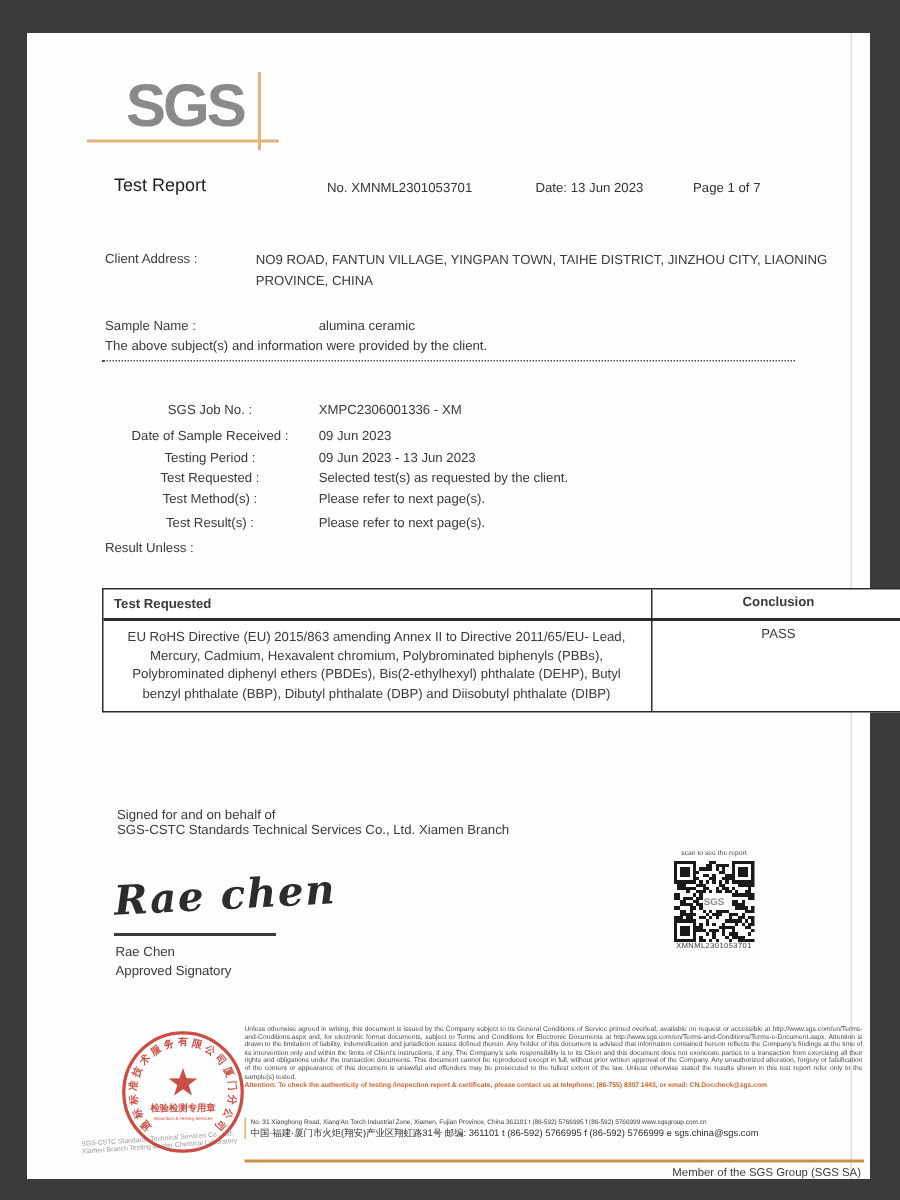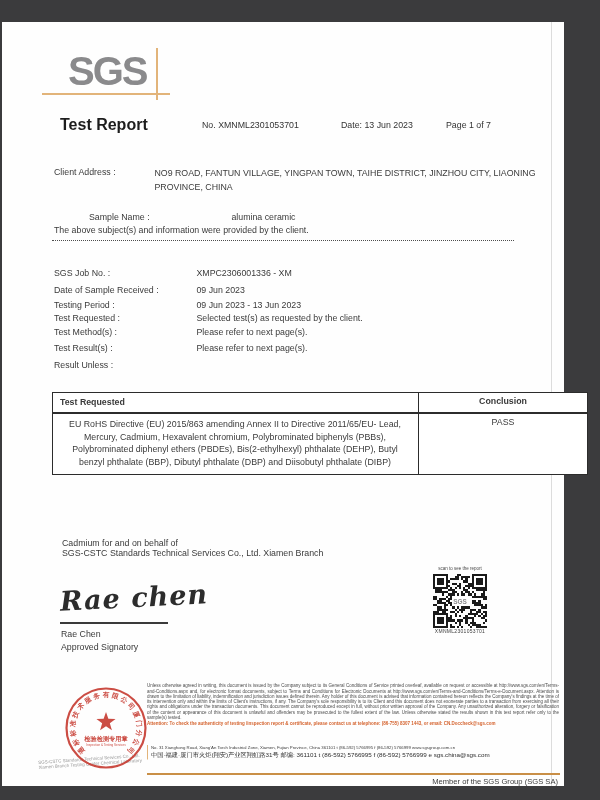--- a/index.html
+++ b/index.html
@@ -1,32 +1,32 @@
 <!DOCTYPE html>
 <html style="--accent: #E2B47A; --attn: #D4622D; --framedark: #3B3B3D; --logogray: #8A8A8C;"><head>
 <meta charset="utf-8">
 <style>
   html,body{margin:0;padding:0;}
   body{width:600px;height:800px;background:#3b3b3d;font-family:"Liberation Sans",sans-serif;overflow:hidden;}
   .frame{position:relative;width:600px;height:800px;background:var(--framedark,#3b3b3d);}
-  .page{position:absolute;left:2px;top:22px;width:562px;height:764px;background:#fefefe;color:#3a3a3a;}
+  .page{position:absolute;left:18px;top:22px;width:562px;height:764px;background:#fefefe;color:#3a3a3a;}
   .scan-line{position:absolute;left:549px;top:0;width:1px;height:764px;background:#dcdcdc;}
 
   
   .logo-text{position:absolute;left:66px;top:26px;font-size:40px;line-height:46px;font-weight:bold;letter-spacing:-2px;color:var(--logogray,#8a8a8c);}
   .logo-hline{position:absolute;left:40px;top:71px;width:128px;height:2px;background:var(--accent,#e2b47a);}
   .logo-vline{position:absolute;left:154px;top:26px;width:2px;height:52px;background:var(--accent,#e2b47a);}
 
   
-  .title{position:absolute;left:58px;top:94px;font-size:16px;font-weight:bold;color:#1d1d1d;}
+  .title{position:absolute;left:58px;top:94px;font-size:12px;font-weight:normal;color:#1d1d1d;}
   .hmeta{position:absolute;top:98px;font-size:8.8px;color:#333;}
   .row{position:absolute;left:52px;font-size:8.8px;color:#3a3a3a;}
   .lblw{display:inline-block;width:82px;vertical-align:top;}
   .clientval{display:inline-block;width:400px;line-height:13.5px;vertical-align:top;margin-left:16px;}
-  .joblbl{display:inline-block;width:140px;vertical-align:top;}
+  .joblbl{display:inline-block;width:140px;vertical-align:top;text-align:center;}
   .dashed{position:absolute;left:50px;top:218px;width:462px;border-top:1.6px dotted #4d4d4d;}
 
   
   .rs-table{position:absolute;left:50px;top:350px;width:536px;border:1.7px solid #2c2c2c;box-sizing:border-box;background:#fff;margin-top:20px;}
   .rs-row{display:flex;}
   .rs-head{border-bottom:2.2px solid #2c2c2c;font-weight:bold;}
   .rs-c1{width:366px;box-sizing:border-box;border-right:1.3px solid #2c2c2c;padding:3px 8px 3px 7px;font-size:8.8px;line-height:12.8px;}
   .rs-c2{flex:1;box-sizing:border-box;text-align:center;padding:3px 2px;font-size:8.8px;}
   .rs-body .rs-c1{padding:4px 10px 5px 9px;text-align:center;}
 
@@ -76,21 +76,21 @@
     <div class="hmeta" style="left:200px;">No. XMNML2301053701</div>
     <div class="hmeta" style="left:339px;">Date: 13 Jun 2023</div>
     <div class="hmeta" style="left:444px;">Page 1 of 7</div>
 
     <div class="row" style="top:145px;">
       <span class="lblw">Client Address :</span>
       <span class="clientval">NO9 ROAD, FANTUN VILLAGE, YINGPAN TOWN, TAIHE DISTRICT, JINZHOU CITY, LIAONING PROVINCE, CHINA</span>
     </div>
 
     <div class="row" style="top:190px;">
-      <span class="lblw" style="width:140px;margin-left:35px;">Sample Name :</span>
+      <span class="lblw" style="width:140px;">Sample Name :</span>
       <span>alumina ceramic</span>
     </div>
     <div class="row" style="top:203px;">The above subject(s) and information were provided by the client.</div>
     <div class="dashed"></div>
 
     <div class="row" style="top:246px;">
       <span class="joblbl">SGS Job No. :</span>
       <span>XMPC2306001336 - XM</span>
     </div>
     <div class="row" style="top:263px;">
@@ -120,21 +120,21 @@
         <div class="rs-c1">Test Requested</div>
         <div class="rs-c2">Conclusion</div>
       </div>
       <div class="rs-row rs-body">
         <div class="rs-c1">EU RoHS Directive (EU) 2015/863 amending Annex II to Directive 2011/65/EU- Lead, Mercury, Cadmium, Hexavalent chromium, Polybrominated biphenyls (PBBs), Polybrominated diphenyl ethers (PBDEs), Bis(2-ethylhexyl) phthalate (DEHP), Butyl benzyl phthalate (BBP), Dibutyl phthalate (DBP) and Diisobutyl phthalate (DIBP)</div>
         <div class="rs-c2">PASS</div>
       </div>
     </div>
 
     <div class="signedfor">
-      <div>Cadmium for and on behalf of</div>
+      <div>Signed for and on behalf of</div>
       <div>SGS-CSTC Standards Technical Services Co., Ltd. Xiamen Branch</div>
     </div>
     <div class="sig-script">Rae chen</div>
     <div class="sig-line"></div>
     <div class="sig-name">Rae Chen</div>
     <div class="sig-title">Approved Signatory</div>
 
     <div class="qr-block">
       <div style="height:7px;">
           <div class="tinywrap">scan to see the report</div>

